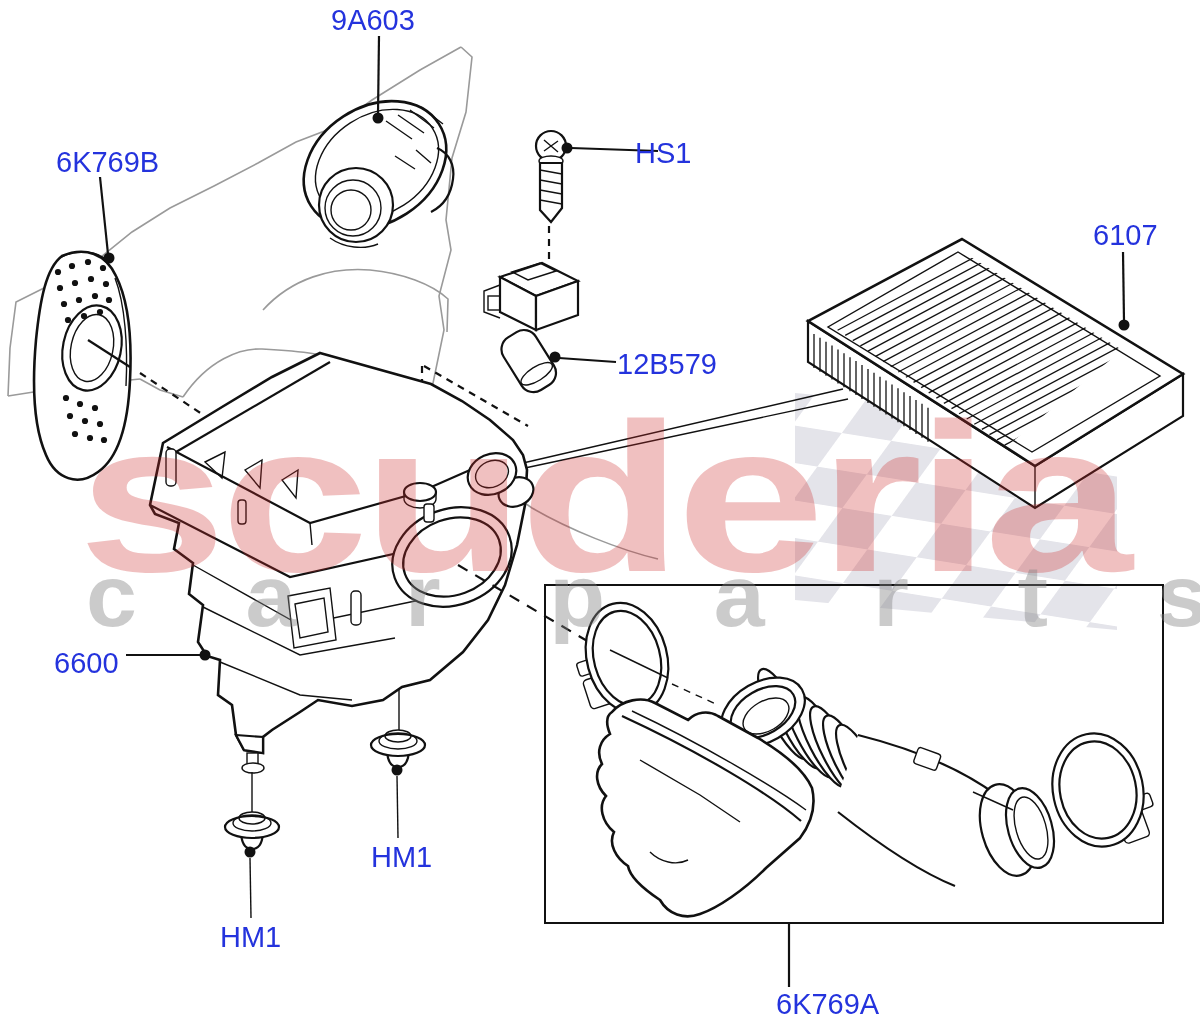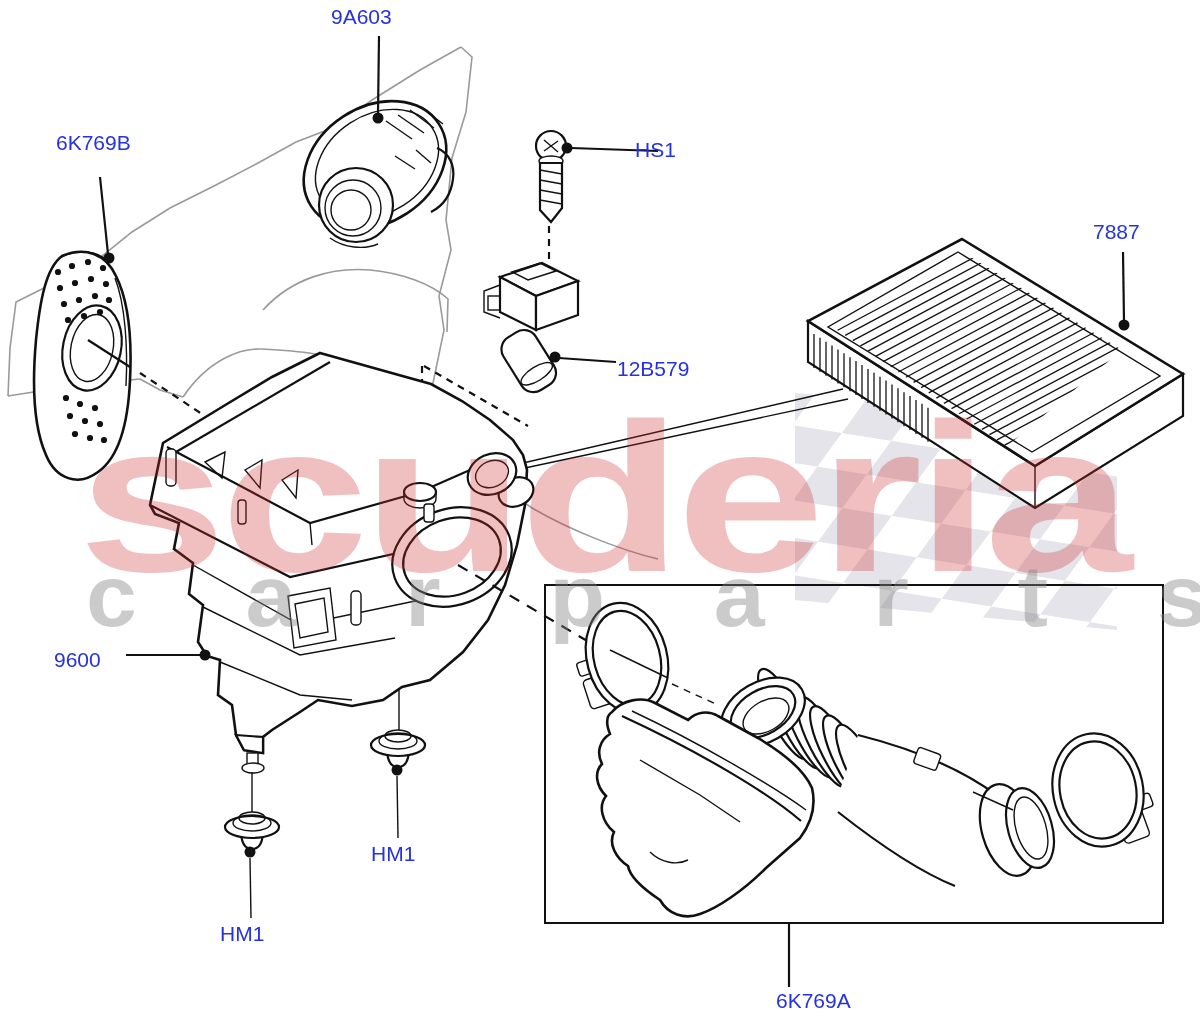--- a/index.html
+++ b/index.html
@@ -4,21 +4,21 @@
 <style>
   html,body{margin:0;padding:0;background:#ffffff;}
   #canvas{position:relative;width:1200px;height:1021px;background:#ffffff;overflow:hidden;
           font-family:"Liberation Sans",sans-serif;}
   #art{position:absolute;left:0;top:0;z-index:1;}
   .wm{position:absolute;z-index:2;pointer-events:none;white-space:nowrap;line-height:1;}
   #wm-brand{left:78px;top:392px;font-size:212px;font-weight:bold;letter-spacing:-5px;
             transform:scaleX(1.26);transform-origin:left top;color:var(--watermark-red);}
   #wm-tagline{left:86px;top:552px;font-size:88px;font-weight:bold;letter-spacing:40px;
             transform:scaleX(1.04);transform-origin:left top;color:var(--tagline-gray);}
-  .part-label{position:absolute;z-index:3;font-size:21px;color:var(--label-blue);
+  .part-label{position:absolute;z-index:3;font-size:29px;color:var(--label-blue);
             line-height:1;white-space:nowrap;}
   svg .ln{stroke:var(--line-black);fill:none;}
   svg .fw{stroke:var(--line-black);fill:#ffffff;}
   svg .gray{stroke:var(--panel-gray);fill:none;stroke-width:1.6;}
   svg .thin{stroke-width:1.4;} svg .mid{stroke-width:2.2;} svg .bold{stroke-width:2.6;}
   svg .dot{fill:var(--line-black);stroke:none;}
   svg .dash{stroke-dasharray:11 9;}
   svg .dash2{stroke-dasharray:7 6;}
 </style>
 </head>
@@ -305,22 +305,22 @@
     <line class="ln mid" x1="126" y1="655" x2="200" y2="655"></line>
         <circle class="dot" cx="205" cy="655" r="5.5"></circle>
     <line class="ln mid" x1="789" y1="923" x2="789" y2="987"></line>
   </g>
 </svg>
 
 <div class="wm" id="wm-brand">scuderia</div>
 <div class="wm" id="wm-tagline">c a r p a r t s</div>
 
 <div class="part-label" style="left:331px;top:6px">9A603</div>
-<div class="part-label" style="left:56px;top:132px">6K769B</div>
+<div class="part-label" style="left:56px;top:148px">6K769B</div>
 <div class="part-label" style="left:635px;top:139px">HS1</div>
-<div class="part-label" style="left:1093px;top:221px">7887</div>
-<div class="part-label" style="left:617px;top:358px">12B579</div>
-<div class="part-label" style="left:54px;top:649px">9600</div>
+<div class="part-label" style="left:1093px;top:221px">6107</div>
+<div class="part-label" style="left:617px;top:350px">12B579</div>
+<div class="part-label" style="left:54px;top:649px">6600</div>
 <div class="part-label" style="left:220px;top:923px">HM1</div>
 <div class="part-label" style="left:371px;top:843px">HM1</div>
 <div class="part-label" style="left:776px;top:990px">6K769A</div>
 
 </div>
 
 </body></html>

